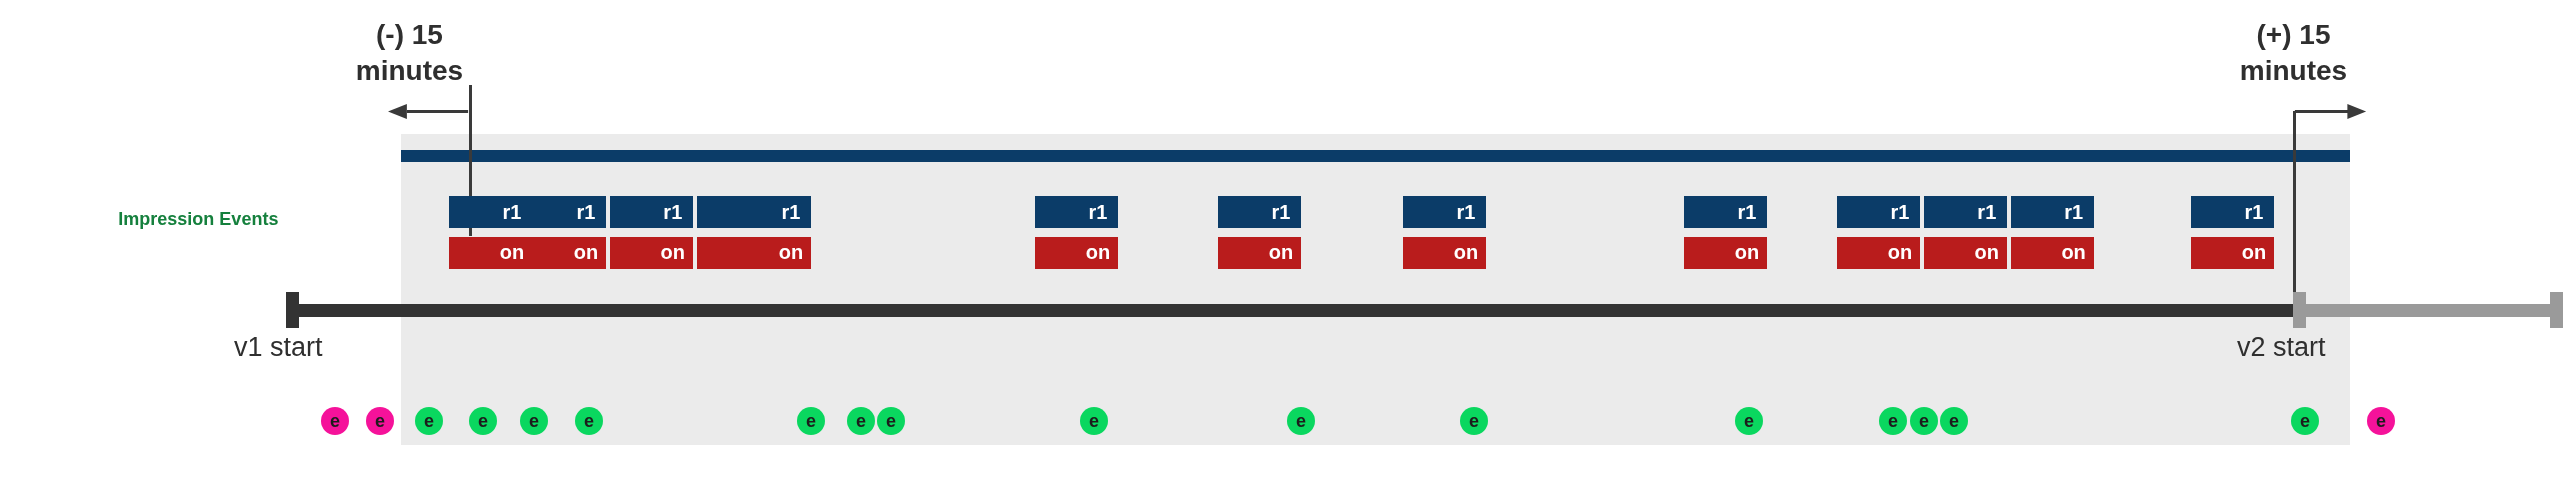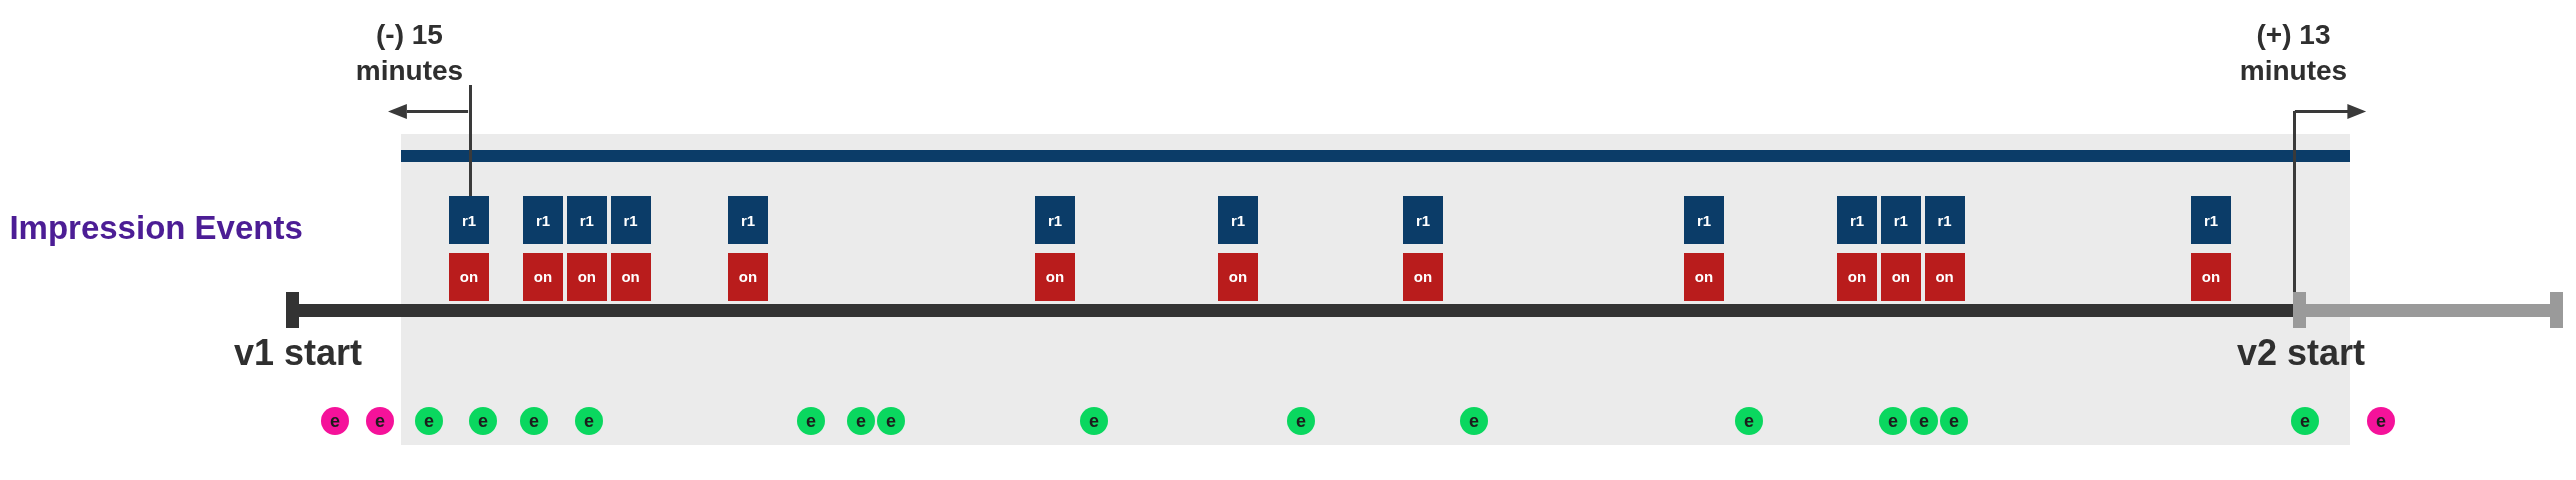--- a/index.html
+++ b/index.html
@@ -59,28 +59,29 @@
     display: flex;
     flex-direction: column;
     gap: 8.5px;
   }
   .imp-row {
     display: flex;
     gap: 3.8px;
   }
   .chip {
     width: 40px;
-    height: 48px;
+    height: 32px;
     display: flex;
     align-items: center;
     justify-content: center;
-    font-size: 15px;
+    font-size: 20px;
     font-weight: 700;
     color: #ffffff;
     letter-spacing: 0px;
+    padding-left: 43px;
   }
   .chip.r { background: #0b3c68; }
   .chip.on { background: #b91c1c; }
 
   
   .rail {
     position: absolute;
     height: 13.2px;
   }
   .rail.v1 { background: #333333; }
@@ -89,32 +90,32 @@
     position: absolute;
     width: 13.2px;
     height: 36px;
   }
   .rail-cap.dark { background: #333333; }
   .rail-cap.gray { background: #9a9a9a; }
 
   
   .start-label {
     position: absolute;
-    font-size: 36px;
-    font-weight: 700;
+    font-size: 27px;
+    font-weight: 400;
     color: #2f2f2f;
     white-space: nowrap;
   }
 
   
   .row-label {
     position: absolute;
-    font-size: 33px;
-    font-weight: 700;
-    color: #4c1d95;
+    font-size: 18px;
+    font-weight: 700;
+    color: #15803d;
     white-space: nowrap;
     text-align: right;
   }
 
   
   .ev {
     position: absolute;
     width: 28px;
     height: 28px;
     border-radius: 50%;
@@ -140,21 +141,21 @@
   <div class="callout-text" style="left: 306px; top: 17px;">(-) 15
 minutes</div>
   <div class="vline" style="left: 469px; top: 85px; height: 151px;"></div>
   <svg class="arrow-svg" width="82" height="19" style="left: 388px; top: 102px;" viewBox="0 0 87 20">
     <g>
       <line x1="85" y1="10" x2="20" y2="10" stroke="#3a3a3a" stroke-width="3"></line>
       <polygon points="0,10 20,2 20,18" fill="#3a3a3a"></polygon>
     </g>
   </svg>
 
-  <div class="callout-text" style="left: 2190px; top: 17px;">(+) 13
+  <div class="callout-text" style="left: 2190px; top: 17px;">(+) 15
 minutes</div>
   <div class="vline" style="left: 2293px; top: 111px; height: 209px;"></div>
   <svg class="arrow-svg" width="75" height="19" style="left: 2293px; top: 102px;" viewBox="0 0 80 20">
     <g>
       <line x1="2" y1="10" x2="60" y2="10" stroke="#3a3a3a" stroke-width="3"></line>
       <polygon points="78,10 58,2 58,18" fill="#3a3a3a"></polygon>
     </g>
   </svg>
 
   <div class="row-label" style="left: 9.4px; top: 209px; width: 269px;">Impression Events</div>

